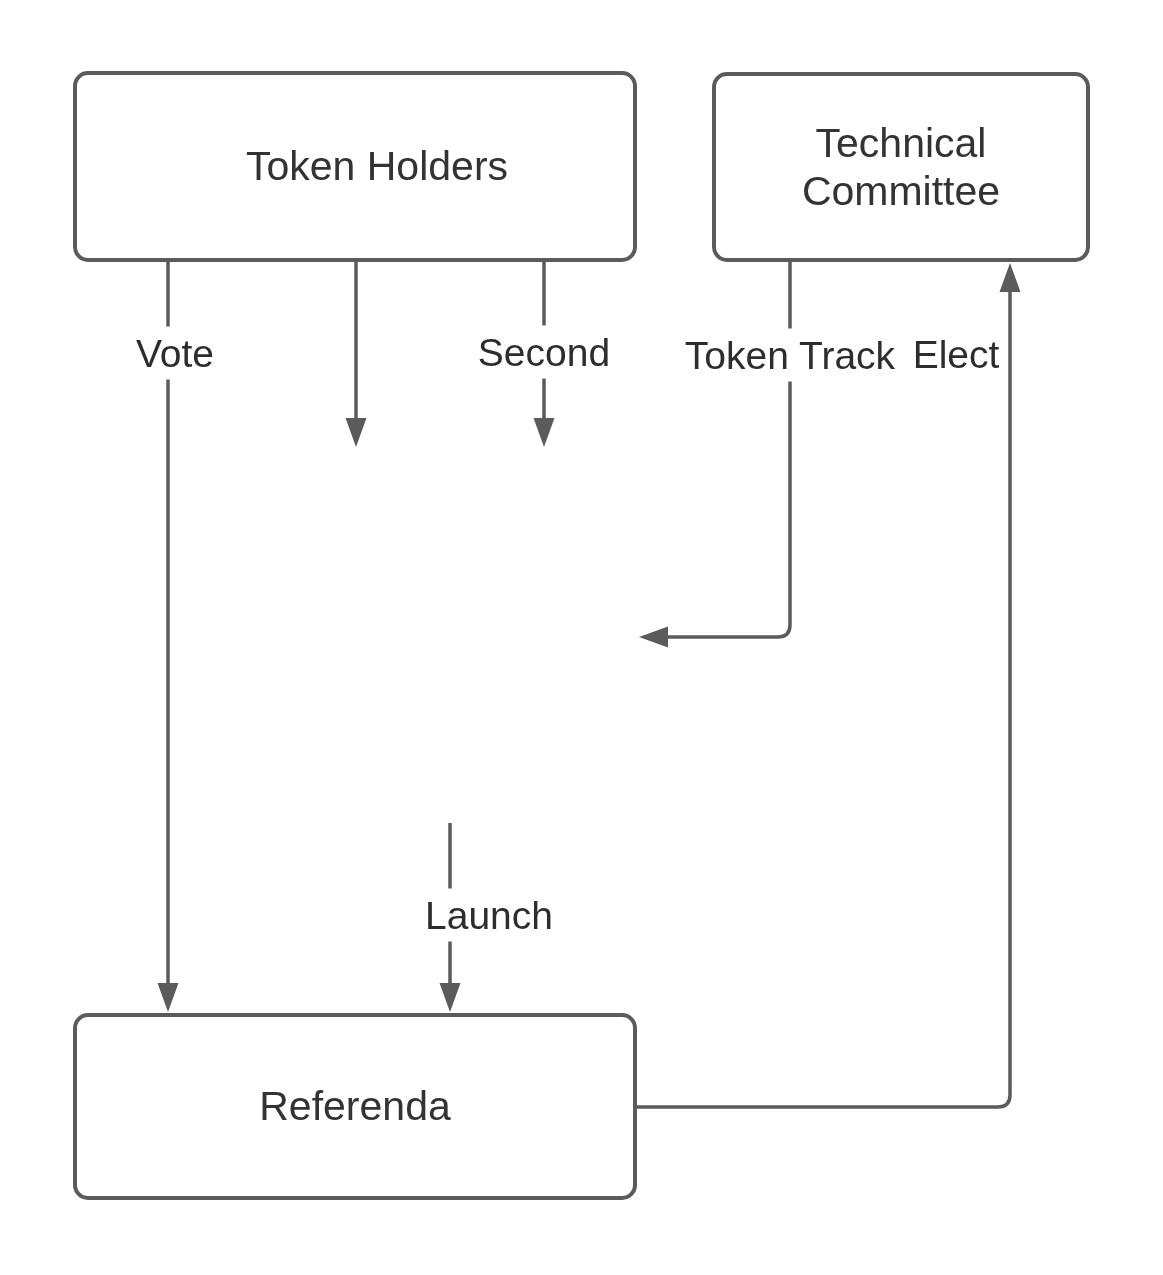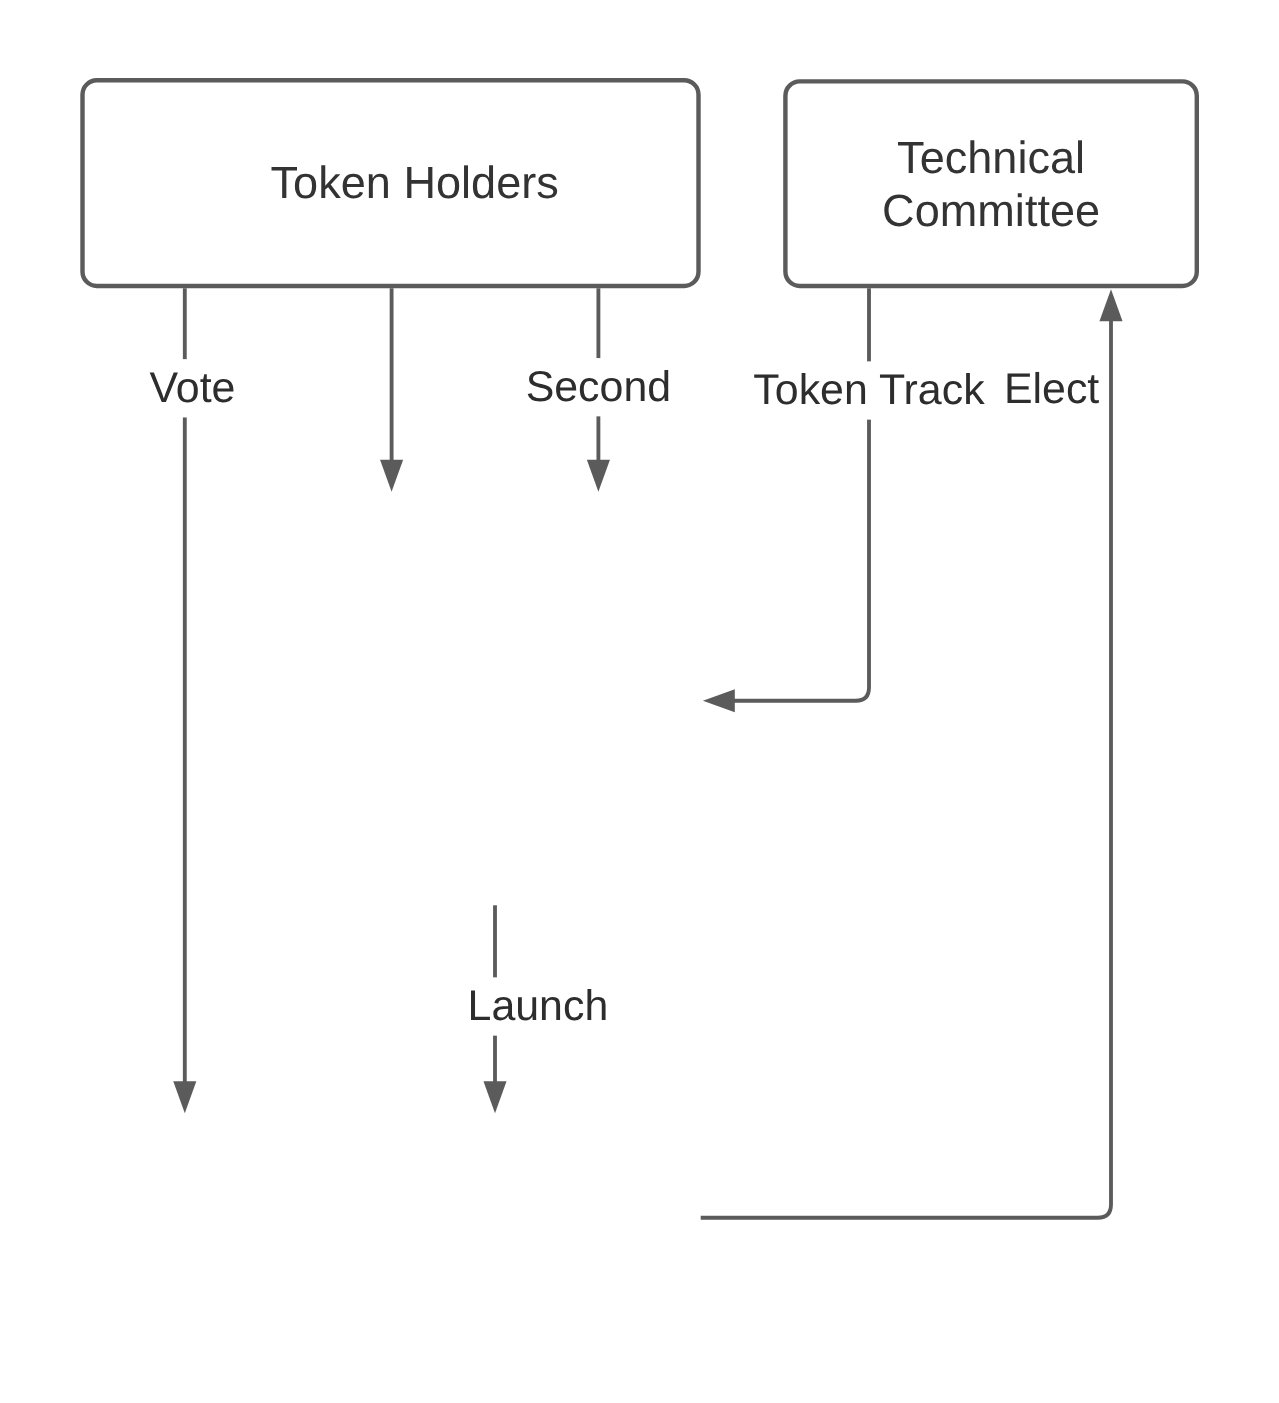--- a/index.html
+++ b/index.html
@@ -106,20 +106,23 @@
 
   <div class="node" style="left:73px; top:71px; width:564px; height:191px;padding-left:44px;">
     <span class="node-label">Token Holders</span>
   </div>
 
   <div class="node" style="left:712px; top:72px; width:378px; height:190px;">
     <span class="node-label two-line">Technical Committee</span>
   </div>
 
 
+  <div class="node" style="left:73px; top:1013px; width:564px; height:187px;">
+    <span class="node-label">Referenda</span>
+  </div>
 
   <div class="edge-label" style="left:175px; top:353px;">Vote</div>
 
 
   <div class="edge-label" style="left:544px; top:352px;">Second</div>
 
   <div class="edge-label" style="left:790px; top:355px;">Token Track</div>
 
   <div class="edge-label" style="left:956px; top:354px;">Elect</div>
 

